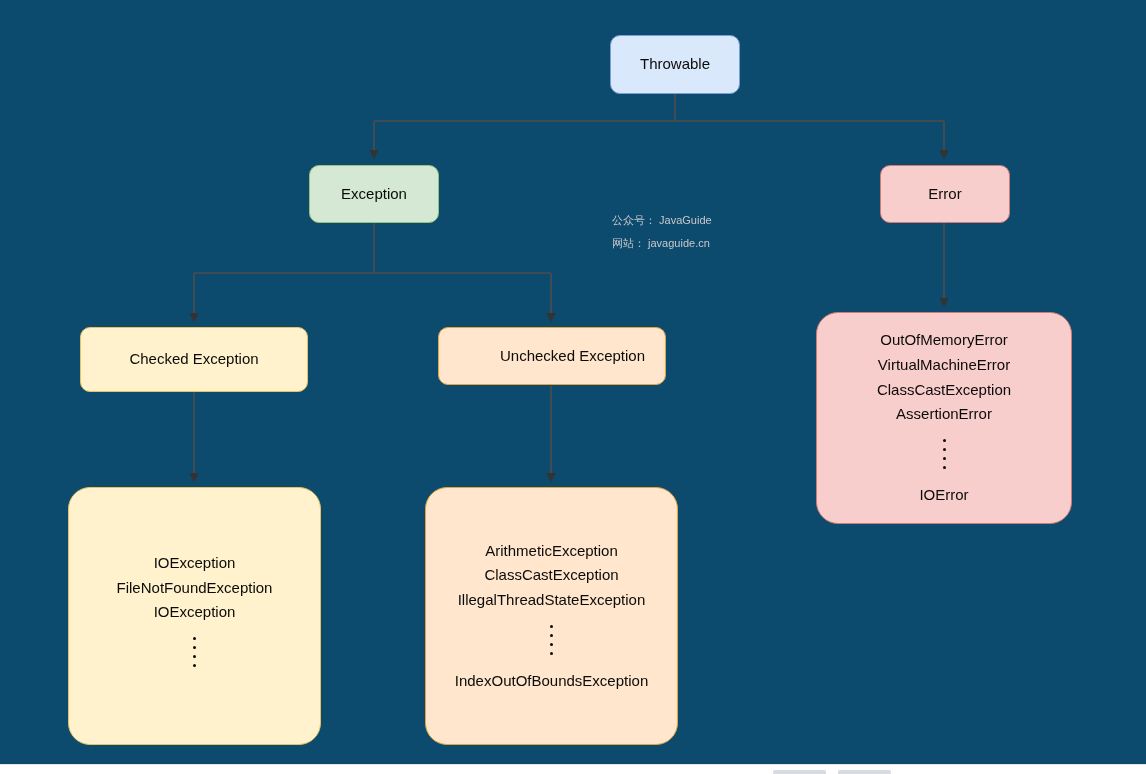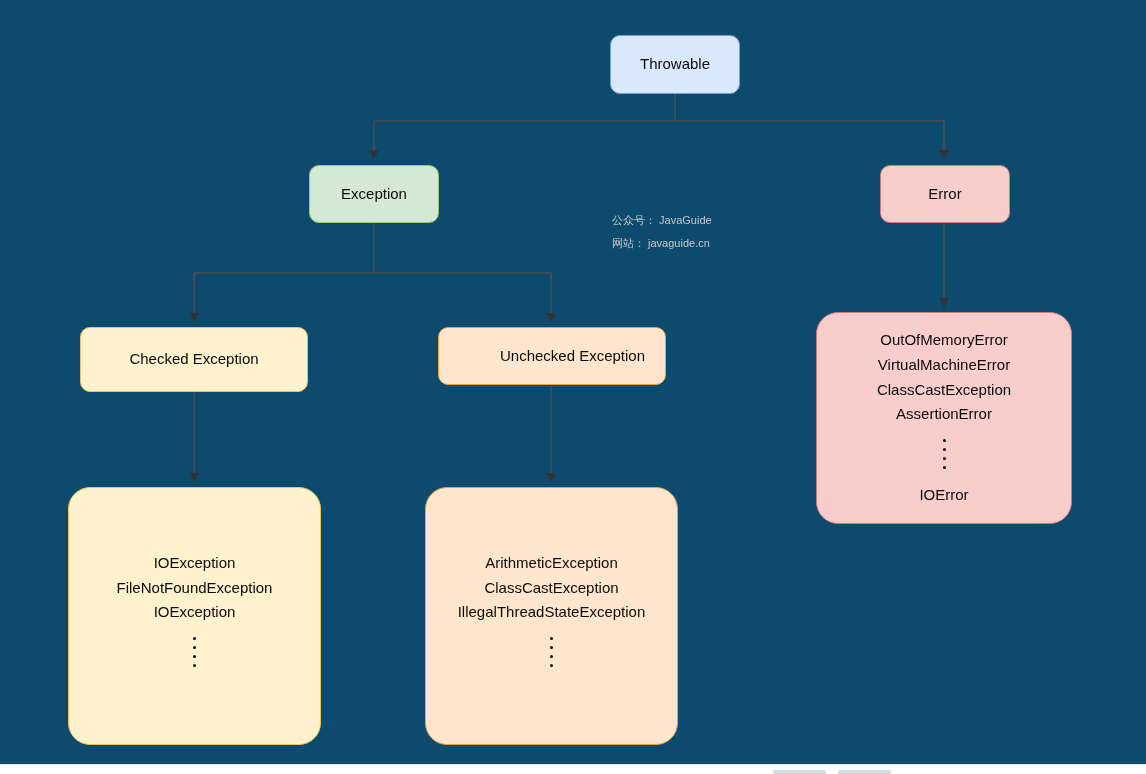--- a/index.html
+++ b/index.html
@@ -184,20 +184,21 @@
     <div class="stack-list">
       <span class="node-label">ArithmeticException</span>
       <span class="node-label">ClassCastException</span>
       <span class="node-label">IllegalThreadStateException</span>
       <span class="vdots">
         <i></i>
           <i></i>
           <i></i>
           <i></i>
       </span>
+      <span class="node-label">IndexOutOfBoundsException</span>
     </div>
   </div>
 
   <div class="node stack fill-red" style="left:816px; top:312px; width:256px; height:212px;">
     <div class="stack-list">
       <span class="node-label">OutOfMemoryError</span>
       <span class="node-label">VirtualMachineError</span>
       <span class="node-label">ClassCastException</span>
       <span class="node-label">AssertionError</span>
       <span class="vdots">

